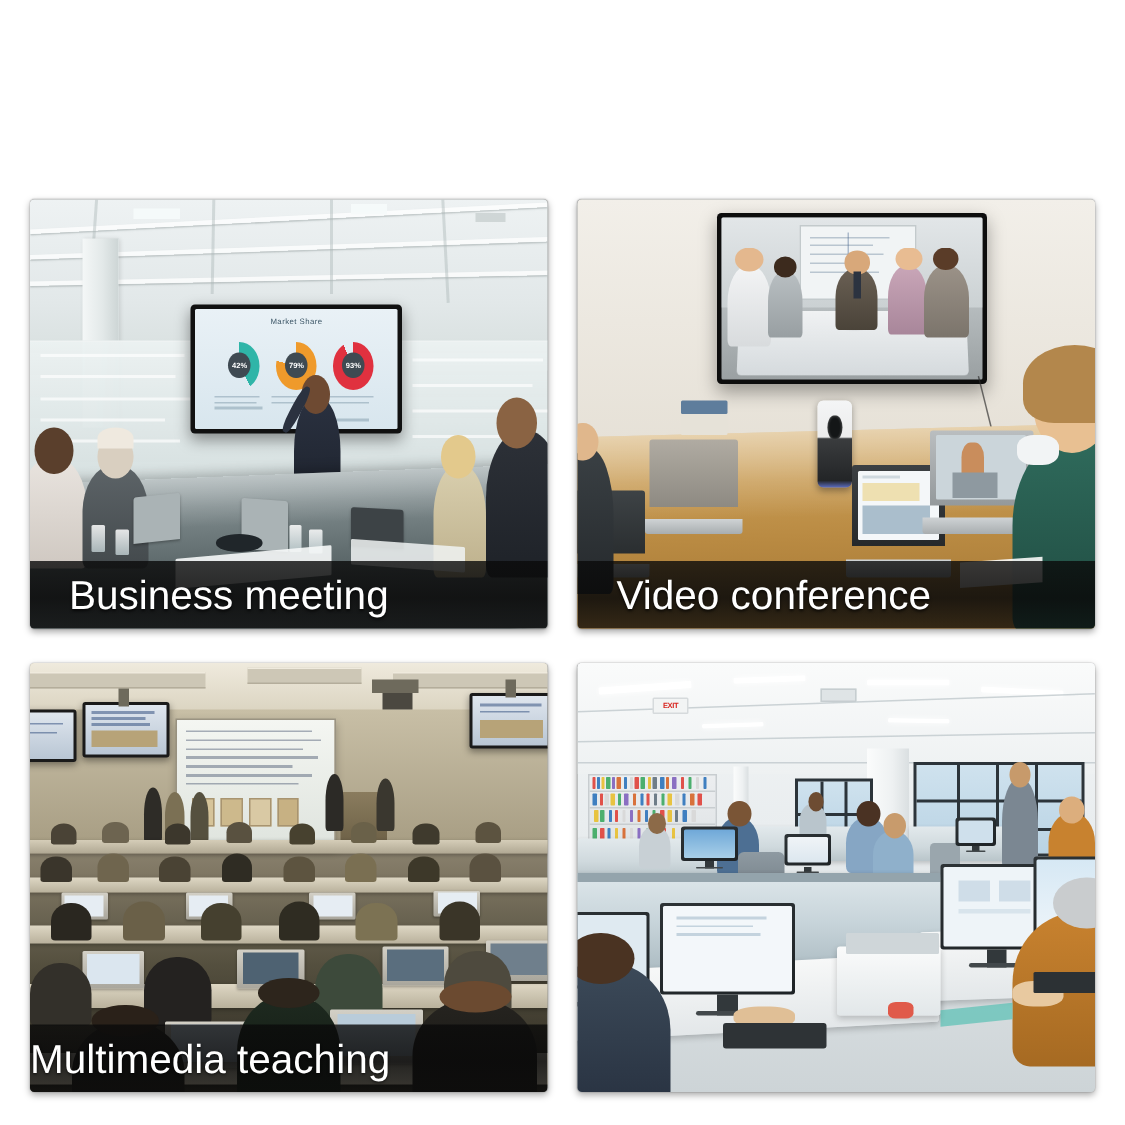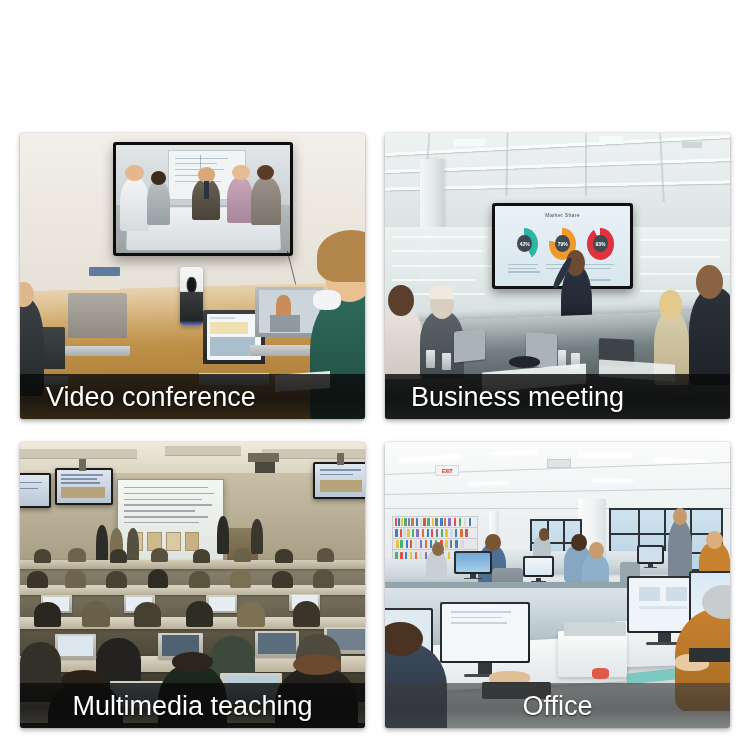--- a/index.html
+++ b/index.html
@@ -46,21 +46,21 @@
   }
   .caption-bar.light{
     background:linear-gradient(180deg, rgba(60,60,60,.62) 0%, rgba(55,55,55,.70) 60%, rgba(70,70,70,.55) 100%);
   }
   .caption-text{
     color:#fff; font-size:27px; line-height:30px; font-weight:normal;
     text-shadow:0 1px 2px rgba(0,0,0,.7);
     white-space:nowrap;
   }
   .cap-left  .caption-text{ padding-left:26px; }
-  .cap-center{ justify-content:center; }
+  .cap-center{ }
 
   
   .p1-bg{ position:absolute; inset:0;
      background:linear-gradient(175deg,#e9eeef 0%,#dde5e6 30%,#c9d4d4 58%,#97a3a3 72%,#5d6566 100%); }
   .p1-ceiling{ position:absolute; left:0; top:0; width:100%; height:40%;
      background:linear-gradient(180deg,#eef2f3 0%,#e2e8e9 60%,#d6dedd 100%); }
   .p1-ceil-line{ position:absolute; height:3px; background:rgba(255,255,255,.75);
      box-shadow:0 1px 1px rgba(150,160,160,.5); }
   .p1-ceil-grid{ position:absolute; background:rgba(170,182,182,.42); }
   .p1-pillar{ position:absolute; left:10%; top:9%; width:7%; height:44%;
@@ -207,107 +207,20 @@
 </head>
 <body>
 
 <div id="page">
 
 
   <div class="grid">
 
     <div class="panel">
       <div class="scene">
-        <div class="p2-bg"></div>
-        <div class="p2-wall"></div>
-
-        <div class="p2-tv">
-          <div class="p2-tv-in">
-            <div class="p2-tvwall"></div>
-            <div class="p2-whiteboard">
-              <div class="p2-wb-line" style="left:8%;top:14%;width:70%;"></div>
-              <div class="p2-wb-line" style="left:8%;top:26%;width:55%;"></div>
-              <div class="p2-wb-line" style="left:8%;top:38%;width:64%;"></div>
-              <div class="p2-wb-line" style="left:8%;top:50%;width:48%;"></div>
-              <div class="p2-wb-line" style="left:8%;top:62%;width:60%;"></div>
-              <div class="p2-wb-line" style="left:40%;top:8%;width:1px;height:60%;background:rgba(70,100,140,.4);"></div>
-            </div>
-            <div class="p2-tvtable"></div>
-            <div class="p2-puck"></div>
-
-            <div class="person" style="left:2%;top:30%;width:17%;height:50%;background:linear-gradient(180deg,#f3f4f5,#d8dbdd);"></div>
-            <div class="head" style="left:5%;top:19%;width:11%;height:15%;background:#e4b88e;"></div>
-            <div class="person" style="left:18%;top:34%;width:13%;height:40%;background:linear-gradient(180deg,#b9bfc2,#989fa2);"></div>
-            <div class="head" style="left:20%;top:24%;width:9%;height:13%;background:#3c2a1d;"></div>
-            <div class="person" style="left:44%;top:32%;width:16%;height:38%;background:linear-gradient(180deg,#6a6054,#4a4339);"></div>
-            <div class="head" style="left:47%;top:21%;width:10%;height:14%;background:#d8a87a;"></div>
-            <div style="position:absolute;left:50.5%;top:34%;width:3%;height:16%;background:#2c3340;"></div>
-            <div class="person" style="left:64%;top:30%;width:15%;height:42%;background:linear-gradient(180deg,#c9a6b8,#a8869a);"></div>
-            <div class="head" style="left:67%;top:19%;width:10%;height:14%;background:#e8bc92;"></div>
-            <div class="person" style="left:78%;top:30%;width:17%;height:44%;background:linear-gradient(180deg,#9b9288,#7b746b);"></div>
-            <div class="head" style="left:81%;top:19%;width:10%;height:14%;background:#5a3c28;"></div>
-          </div>
-        </div>
-
-        <div class="p2-cable" style="left:79%;top:41%;height:18%;transform:rotate(-14deg);"></div>
-        <div class="p2-cable" style="left:54%;top:63%;height:7%;transform:rotate(22deg);"></div>
-
-        <div class="p2-desk">
-            <div class="p2-desk-sheen"></div>
-          </div>
-
-        <div class="p2-cam">
-          <div class="p2-cam-lens"></div>
-        </div>
-
-        <div class="lap" style="left:14%;top:56%;width:17%;height:22%;">
-          <div class="lap-lid" style="background:linear-gradient(180deg,#b0aba2,#8e8a82);"></div>
-          <div class="lap-base"></div>
-        </div>
-        <div class="lap" style="left:-1%;top:68%;width:14%;height:20%;">
-          <div class="lap-lid" style="background:linear-gradient(180deg,#3e4346,#2a2e30);"></div>
-          <div class="lap-base"></div>
-        </div>
-        <div class="lap" style="left:53%;top:62%;width:18%;height:26%;">
-          <div class="lap-lid" style="background:linear-gradient(180deg,#3c4043,#26292b);">
-            <div class="lap-scr" style="background:#f4f7f9;">
-              <div style="position:absolute;left:6%;top:8%;width:46%;height:5%;background:#cfd9df;"></div>
-              <div style="position:absolute;left:6%;top:18%;width:70%;height:26%;background:#e8c96a;opacity:.5;"></div>
-              <div style="position:absolute;left:6%;top:50%;width:84%;height:42%;background:#6d8fa8;opacity:.55;"></div>
-            </div>
-          </div>
-          <div class="lap-base"></div>
-        </div>
-        <div class="lap" style="left:68%;top:54%;width:20%;height:24%;">
-          <div class="lap-lid" style="background:linear-gradient(180deg,#babec0,#94999b);">
-            <div class="lap-scr" style="background:#cbd5da;">
-              <div style="position:absolute;left:28%;top:12%;width:26%;height:58%;background:#c98d5c;border-radius:40% 40% 8% 8%;"></div>
-              <div style="position:absolute;left:18%;top:58%;width:50%;height:40%;background:#8e99a0;"></div>
-            </div>
-          </div>
-          <div class="lap-base"></div>
-        </div>
-
-        <div class="person" style="left:84%;top:55%;width:26%;height:46%;background:linear-gradient(180deg,#2f6b5c,#1f4a40);"></div>
-        <div class="head" style="left:88%;top:38%;width:15%;height:21%;background:#e8c092;"></div>
-        <div class="head" style="left:86%;top:34%;width:20%;height:18%;background:#b3874c;border-radius:50% 50% 30% 30%;"></div>
-        <div style="position:absolute;left:85%;top:55%;width:8%;height:7%;background:#f2f4f5;border-radius:40%;"></div>
-        <div class="person" style="left:-3%;top:58%;width:10%;height:34%;background:linear-gradient(180deg,#3a4044,#25292c);"></div>
-        <div class="head" style="left:-2%;top:52%;width:6%;height:9%;background:#e0b78c;"></div>
-        <div style="position:absolute;left:20%;top:50%;width:9%;height:5%;background:#e6e2d8;border-radius:1px;"></div>
-        <div style="position:absolute;left:20%;top:47%;width:9%;height:3%;background:#5e7d9c;border-radius:1px;"></div>
-        <div style="position:absolute;left:74%;top:84%;width:16%;height:6%;background:rgba(250,250,248,.9);transform:skewY(-4deg);"></div>
-      </div>
-      <div class="caption-bar cap-left">
-        <span class="caption-text">Video conference</span>
-      </div>
-    </div>
-
-    <div class="panel">
-      <div class="scene">
         <div class="p1-bg"></div>
         <div class="p1-ceiling"></div>
         <div class="p1-ceil-line" style="left:0;top:4%;width:100%;transform:rotate(-3deg);"></div>
         <div class="p1-ceil-line" style="left:0;top:11%;width:100%;transform:rotate(-2deg);"></div>
         <div class="p1-ceil-line" style="left:0;top:18%;width:100%;transform:rotate(-1.2deg);"></div>
         <div class="p1-ceil-grid" style="left:12%;top:0;width:1.5px;height:24%;transform:rotate(4deg);"></div>
         <div class="p1-ceil-grid" style="left:35%;top:0;width:1.5px;height:22%;transform:rotate(1deg);"></div>
         <div class="p1-ceil-grid" style="left:58%;top:0;width:1.5px;height:22%;"></div>
         <div class="p1-ceil-grid" style="left:80%;top:0;width:1.5px;height:24%;transform:rotate(-3deg);"></div>
         <div class="p1-ceil-grid" style="left:20%;top:2%;width:9%;height:2.6%;background:rgba(245,250,250,.95);"></div>
@@ -382,20 +295,107 @@
         <div style="position:absolute;left:62%;top:80%;width:22%;height:6%;background:rgba(240,243,243,.85);transform:skewY(4deg);border-radius:1px;"></div>
         <div style="position:absolute;left:36%;top:78%;width:9%;height:4%;background:#20262a;border-radius:50%;"></div>
       </div>
       <div class="caption-bar cap-left">
         <span class="caption-text">Business meeting</span>
       </div>
     </div>
 
     <div class="panel">
       <div class="scene">
+        <div class="p2-bg"></div>
+        <div class="p2-wall"></div>
+
+        <div class="p2-tv">
+          <div class="p2-tv-in">
+            <div class="p2-tvwall"></div>
+            <div class="p2-whiteboard">
+              <div class="p2-wb-line" style="left:8%;top:14%;width:70%;"></div>
+              <div class="p2-wb-line" style="left:8%;top:26%;width:55%;"></div>
+              <div class="p2-wb-line" style="left:8%;top:38%;width:64%;"></div>
+              <div class="p2-wb-line" style="left:8%;top:50%;width:48%;"></div>
+              <div class="p2-wb-line" style="left:8%;top:62%;width:60%;"></div>
+              <div class="p2-wb-line" style="left:40%;top:8%;width:1px;height:60%;background:rgba(70,100,140,.4);"></div>
+            </div>
+            <div class="p2-tvtable"></div>
+            <div class="p2-puck"></div>
+
+            <div class="person" style="left:2%;top:30%;width:17%;height:50%;background:linear-gradient(180deg,#f3f4f5,#d8dbdd);"></div>
+            <div class="head" style="left:5%;top:19%;width:11%;height:15%;background:#e4b88e;"></div>
+            <div class="person" style="left:18%;top:34%;width:13%;height:40%;background:linear-gradient(180deg,#b9bfc2,#989fa2);"></div>
+            <div class="head" style="left:20%;top:24%;width:9%;height:13%;background:#3c2a1d;"></div>
+            <div class="person" style="left:44%;top:32%;width:16%;height:38%;background:linear-gradient(180deg,#6a6054,#4a4339);"></div>
+            <div class="head" style="left:47%;top:21%;width:10%;height:14%;background:#d8a87a;"></div>
+            <div style="position:absolute;left:50.5%;top:34%;width:3%;height:16%;background:#2c3340;"></div>
+            <div class="person" style="left:64%;top:30%;width:15%;height:42%;background:linear-gradient(180deg,#c9a6b8,#a8869a);"></div>
+            <div class="head" style="left:67%;top:19%;width:10%;height:14%;background:#e8bc92;"></div>
+            <div class="person" style="left:78%;top:30%;width:17%;height:44%;background:linear-gradient(180deg,#9b9288,#7b746b);"></div>
+            <div class="head" style="left:81%;top:19%;width:10%;height:14%;background:#5a3c28;"></div>
+          </div>
+        </div>
+
+        <div class="p2-cable" style="left:79%;top:41%;height:18%;transform:rotate(-14deg);"></div>
+        <div class="p2-cable" style="left:54%;top:63%;height:7%;transform:rotate(22deg);"></div>
+
+        <div class="p2-desk">
+            <div class="p2-desk-sheen"></div>
+          </div>
+
+        <div class="p2-cam">
+          <div class="p2-cam-lens"></div>
+        </div>
+
+        <div class="lap" style="left:14%;top:56%;width:17%;height:22%;">
+          <div class="lap-lid" style="background:linear-gradient(180deg,#b0aba2,#8e8a82);"></div>
+          <div class="lap-base"></div>
+        </div>
+        <div class="lap" style="left:-1%;top:68%;width:14%;height:20%;">
+          <div class="lap-lid" style="background:linear-gradient(180deg,#3e4346,#2a2e30);"></div>
+          <div class="lap-base"></div>
+        </div>
+        <div class="lap" style="left:53%;top:62%;width:18%;height:26%;">
+          <div class="lap-lid" style="background:linear-gradient(180deg,#3c4043,#26292b);">
+            <div class="lap-scr" style="background:#f4f7f9;">
+              <div style="position:absolute;left:6%;top:8%;width:46%;height:5%;background:#cfd9df;"></div>
+              <div style="position:absolute;left:6%;top:18%;width:70%;height:26%;background:#e8c96a;opacity:.5;"></div>
+              <div style="position:absolute;left:6%;top:50%;width:84%;height:42%;background:#6d8fa8;opacity:.55;"></div>
+            </div>
+          </div>
+          <div class="lap-base"></div>
+        </div>
+        <div class="lap" style="left:68%;top:54%;width:20%;height:24%;">
+          <div class="lap-lid" style="background:linear-gradient(180deg,#babec0,#94999b);">
+            <div class="lap-scr" style="background:#cbd5da;">
+              <div style="position:absolute;left:28%;top:12%;width:26%;height:58%;background:#c98d5c;border-radius:40% 40% 8% 8%;"></div>
+              <div style="position:absolute;left:18%;top:58%;width:50%;height:40%;background:#8e99a0;"></div>
+            </div>
+          </div>
+          <div class="lap-base"></div>
+        </div>
+
+        <div class="person" style="left:84%;top:55%;width:26%;height:46%;background:linear-gradient(180deg,#2f6b5c,#1f4a40);"></div>
+        <div class="head" style="left:88%;top:38%;width:15%;height:21%;background:#e8c092;"></div>
+        <div class="head" style="left:86%;top:34%;width:20%;height:18%;background:#b3874c;border-radius:50% 50% 30% 30%;"></div>
+        <div style="position:absolute;left:85%;top:55%;width:8%;height:7%;background:#f2f4f5;border-radius:40%;"></div>
+        <div class="person" style="left:-3%;top:58%;width:10%;height:34%;background:linear-gradient(180deg,#3a4044,#25292c);"></div>
+        <div class="head" style="left:-2%;top:52%;width:6%;height:9%;background:#e0b78c;"></div>
+        <div style="position:absolute;left:20%;top:50%;width:9%;height:5%;background:#e6e2d8;border-radius:1px;"></div>
+        <div style="position:absolute;left:20%;top:47%;width:9%;height:3%;background:#5e7d9c;border-radius:1px;"></div>
+        <div style="position:absolute;left:74%;top:84%;width:16%;height:6%;background:rgba(250,250,248,.9);transform:skewY(-4deg);"></div>
+      </div>
+      <div class="caption-bar cap-left">
+        <span class="caption-text">Video conference</span>
+      </div>
+    </div>
+
+    <div class="panel">
+      <div class="scene">
         <div class="p3-bg"></div>
         <div class="p3-ceiling"></div>
         <div class="p3-vent" style="left:0;width:34%;"></div>
         <div class="p3-vent" style="left:42%;width:22%;top:1%;"></div>
         <div class="p3-vent" style="left:70%;width:30%;top:2%;"></div>
         <div class="p3-wall"></div>
 
         <div class="p3-proj">
           <div class="p3-proj-line" style="left:6%;top:8%;width:80%;"></div>
           <div class="p3-proj-line" style="left:6%;top:15%;width:86%;"></div>
@@ -730,19 +730,16 @@
         <div class="p4-per" style="left:84%;top:58%;width:28%;height:36%;
              background:linear-gradient(180deg,#c8822f,#a66a22);"></div>
         <div class="head" style="left:92%;top:50%;width:13%;height:12%;background:#c9ccce;"></div>
         <div style="position:absolute;left:84%;top:74%;width:10%;height:6%;background:#e8c9a0;border-radius:40%;"></div>
         <div style="position:absolute;left:88%;top:72%;width:16%;height:5%;background:#2c3134;border-radius:1px;"></div>
         <div style="position:absolute;left:30%;top:80%;width:12%;height:5%;background:#e0bf96;border-radius:40%;"></div>
         <div style="position:absolute;left:28%;top:84%;width:20%;height:6%;background:#2e3336;border-radius:2px;"></div>
         <div style="position:absolute;left:70%;top:80%;width:14%;height:4%;background:#4fbfb0;opacity:.65;transform:skewY(-6deg);"></div>
         <div style="position:absolute;left:60%;top:79%;width:5%;height:4%;background:#e05a4a;border-radius:30%;"></div>
       </div>
-      <div class="caption-bar light cap-center">
-        <span class="caption-text">Office</span>
-      </div>
     </div>
 
   </div>
 </div>
 
 </body></html>

